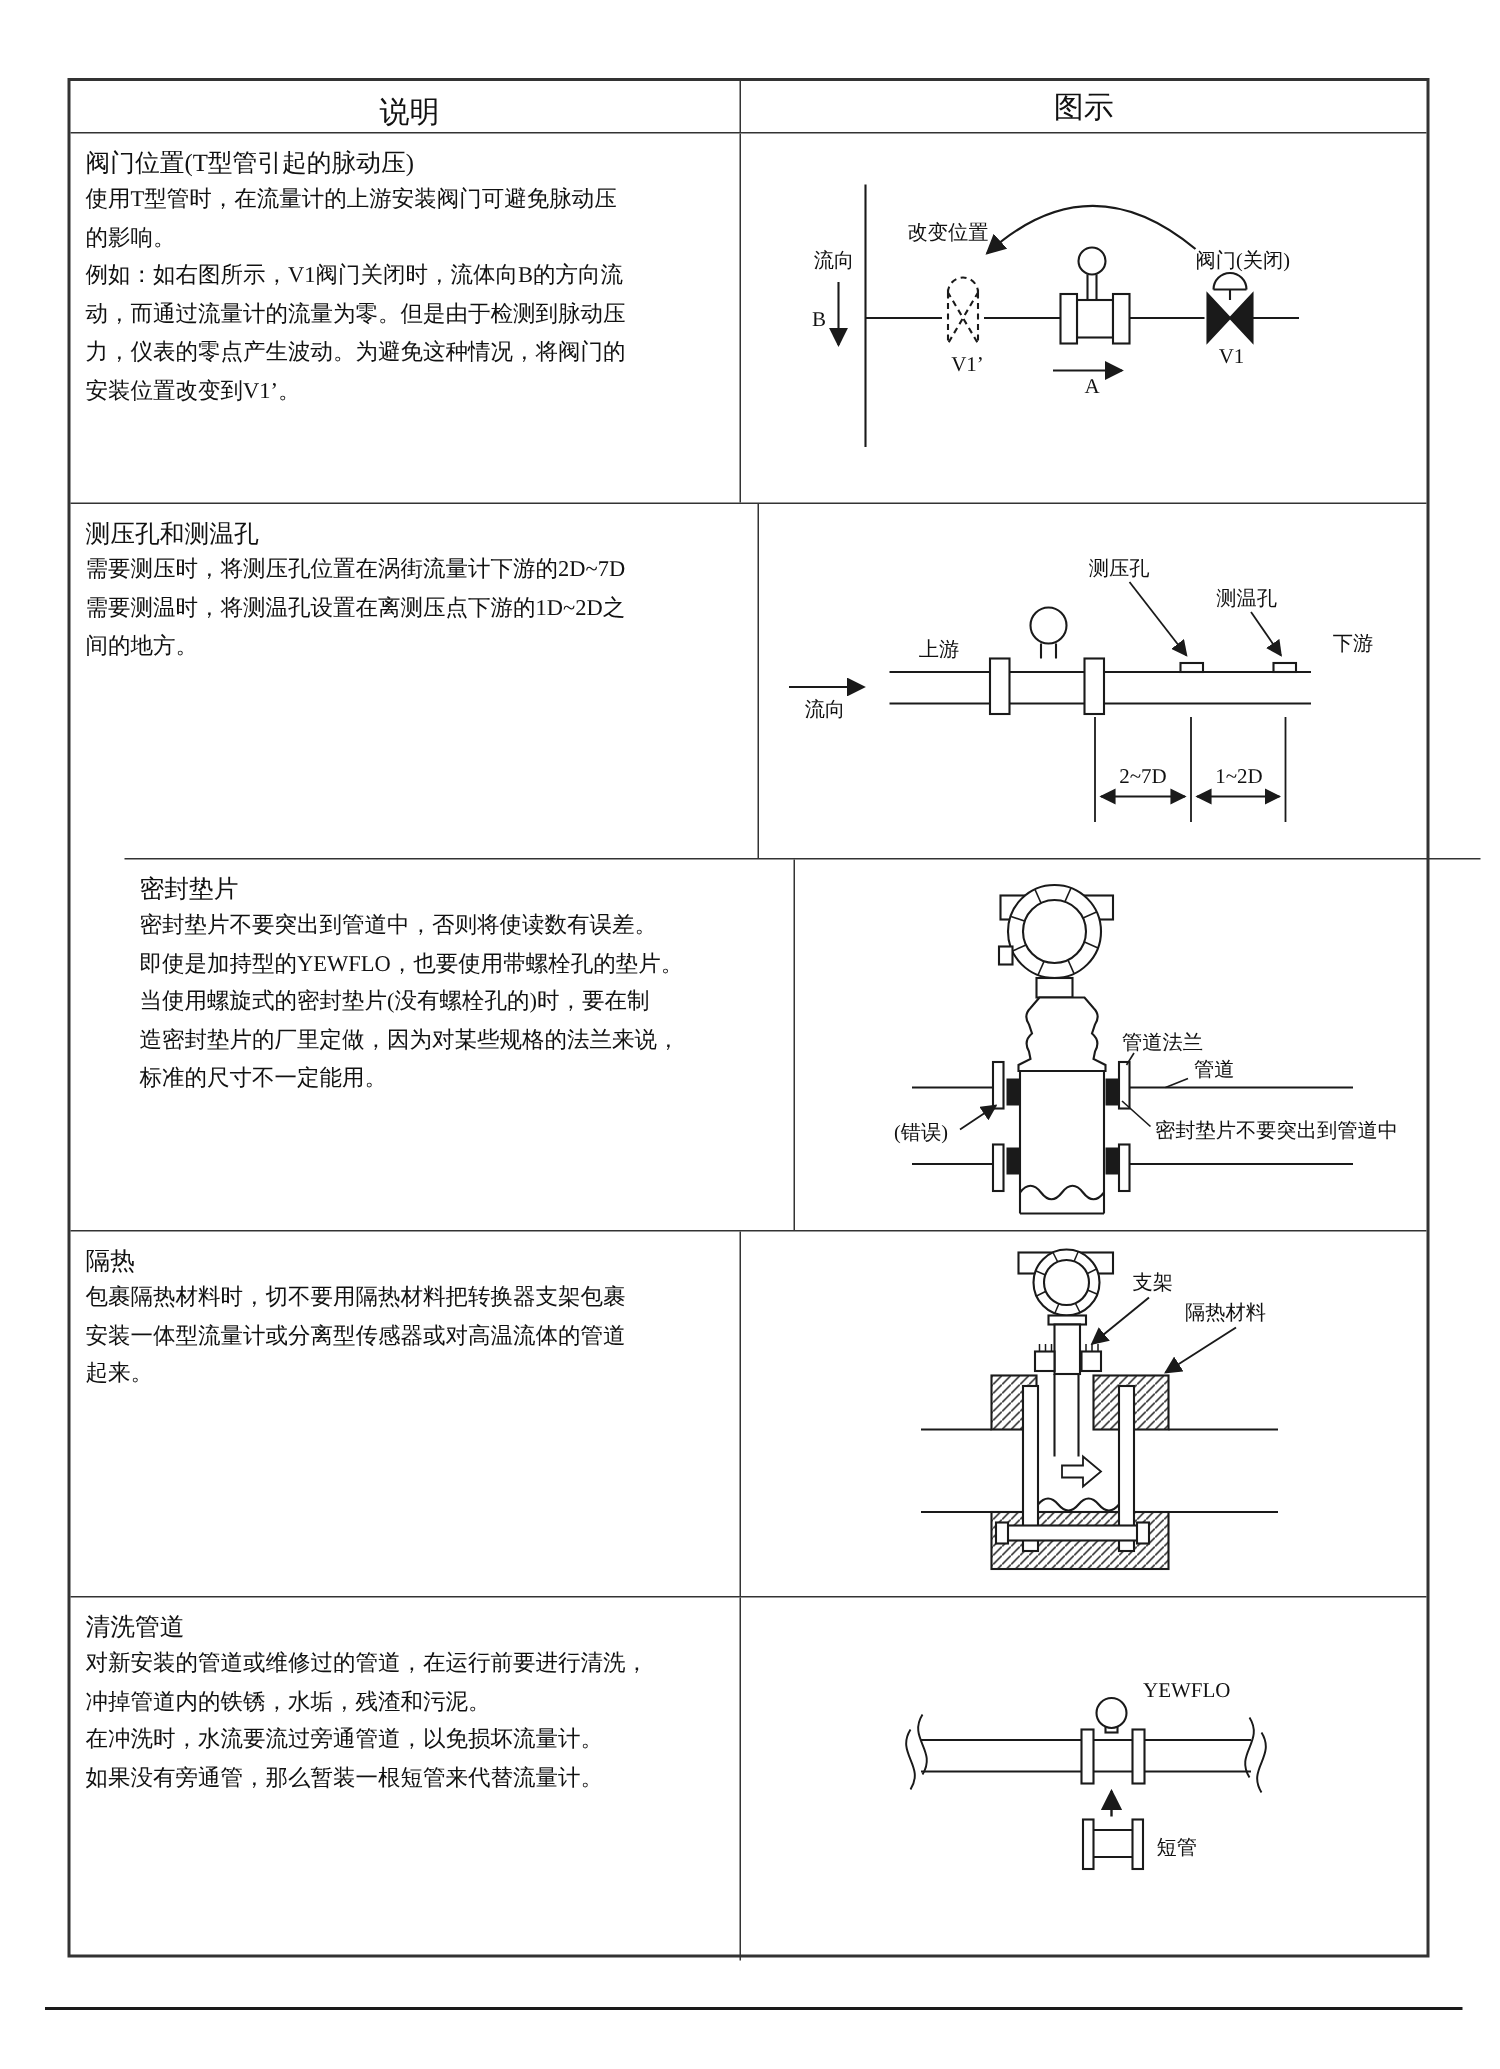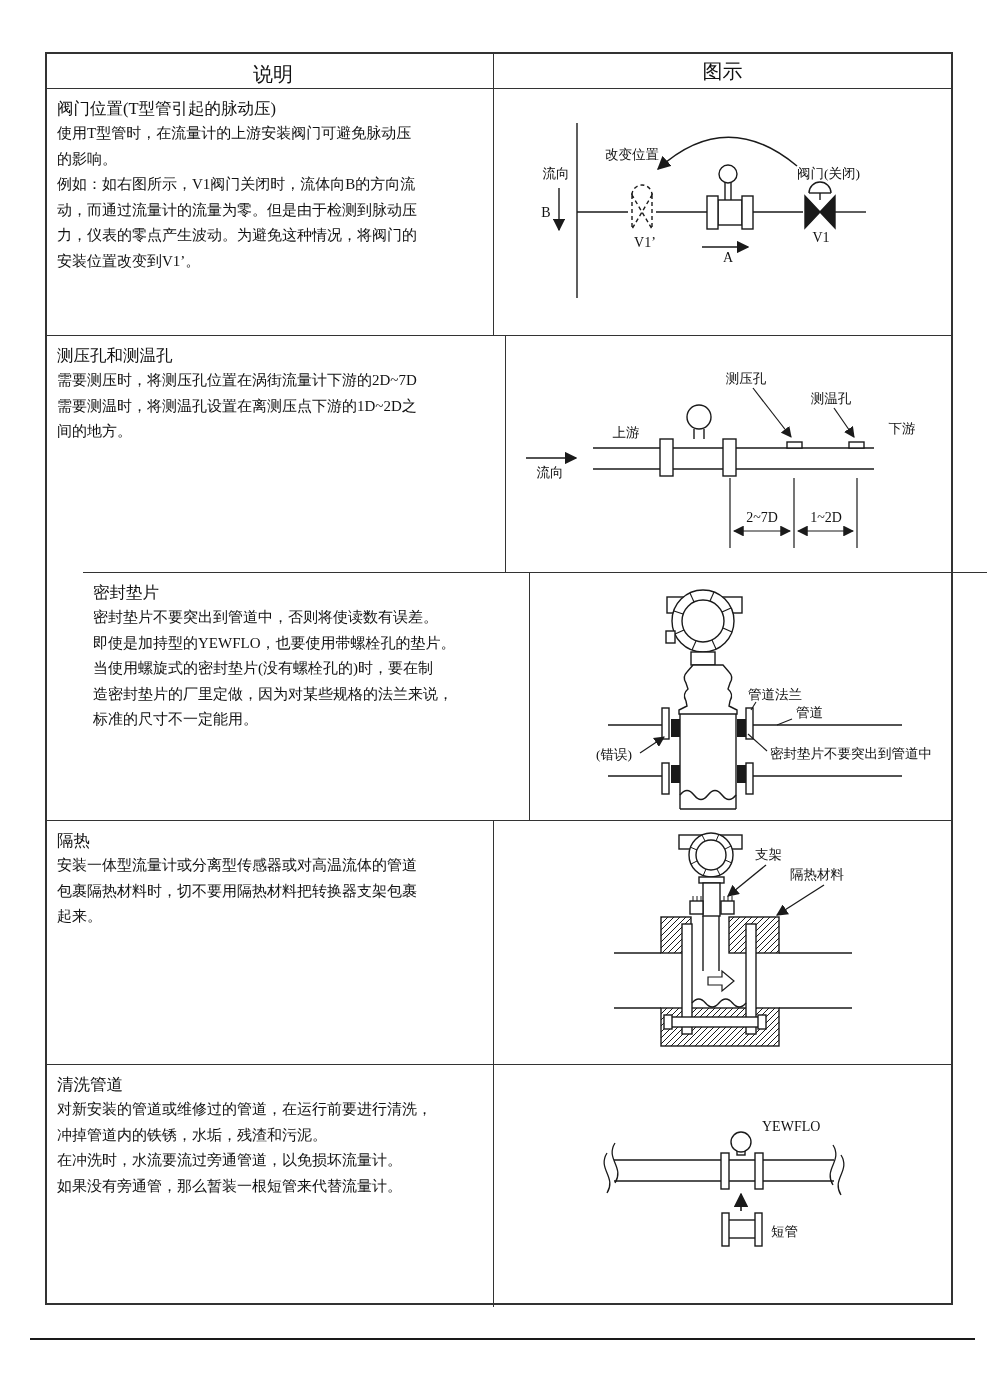--- a/index.html
+++ b/index.html
@@ -210,22 +210,22 @@
           <text x="266" y="144">管道</text>
           <text x="66" y="186">(错误)</text>
           <text x="240" y="185">密封垫片不要突出到管道中</text>
         </svg>
       </div>
     </div>
 
     <div class="trow row4">
       <div class="lcell">
         <div class="cell-title">隔热</div>
+        <div class="tline">包裹隔热材料时，切不要用隔热材料把转换器支架包裹</div>
         <div class="tline">安装一体型流量计或分离型传感器或对高温流体的管道</div>
-        <div class="tline">包裹隔热材料时，切不要用隔热材料把转换器支架包裹</div>
         <div class="tline">起来。</div>
       </div>
       <div class="rcell">
         <svg class="diag" width="457" height="243" viewBox="0 0 457 243">
           <defs>
             <marker id="a4" viewBox="0 0 10 10" refX="9" refY="5" markerWidth="9" markerHeight="9" orient="auto-start-reverse">
               <path d="M0,0 L10,5 L0,10 Z" fill="#1a1a1a"></path>
             </marker>
             <pattern id="hp" width="6" height="6" patternUnits="userSpaceOnUse">
               <path d="M-1,7 L7,-1" stroke="#1a1a1a" stroke-width="1"></path>

